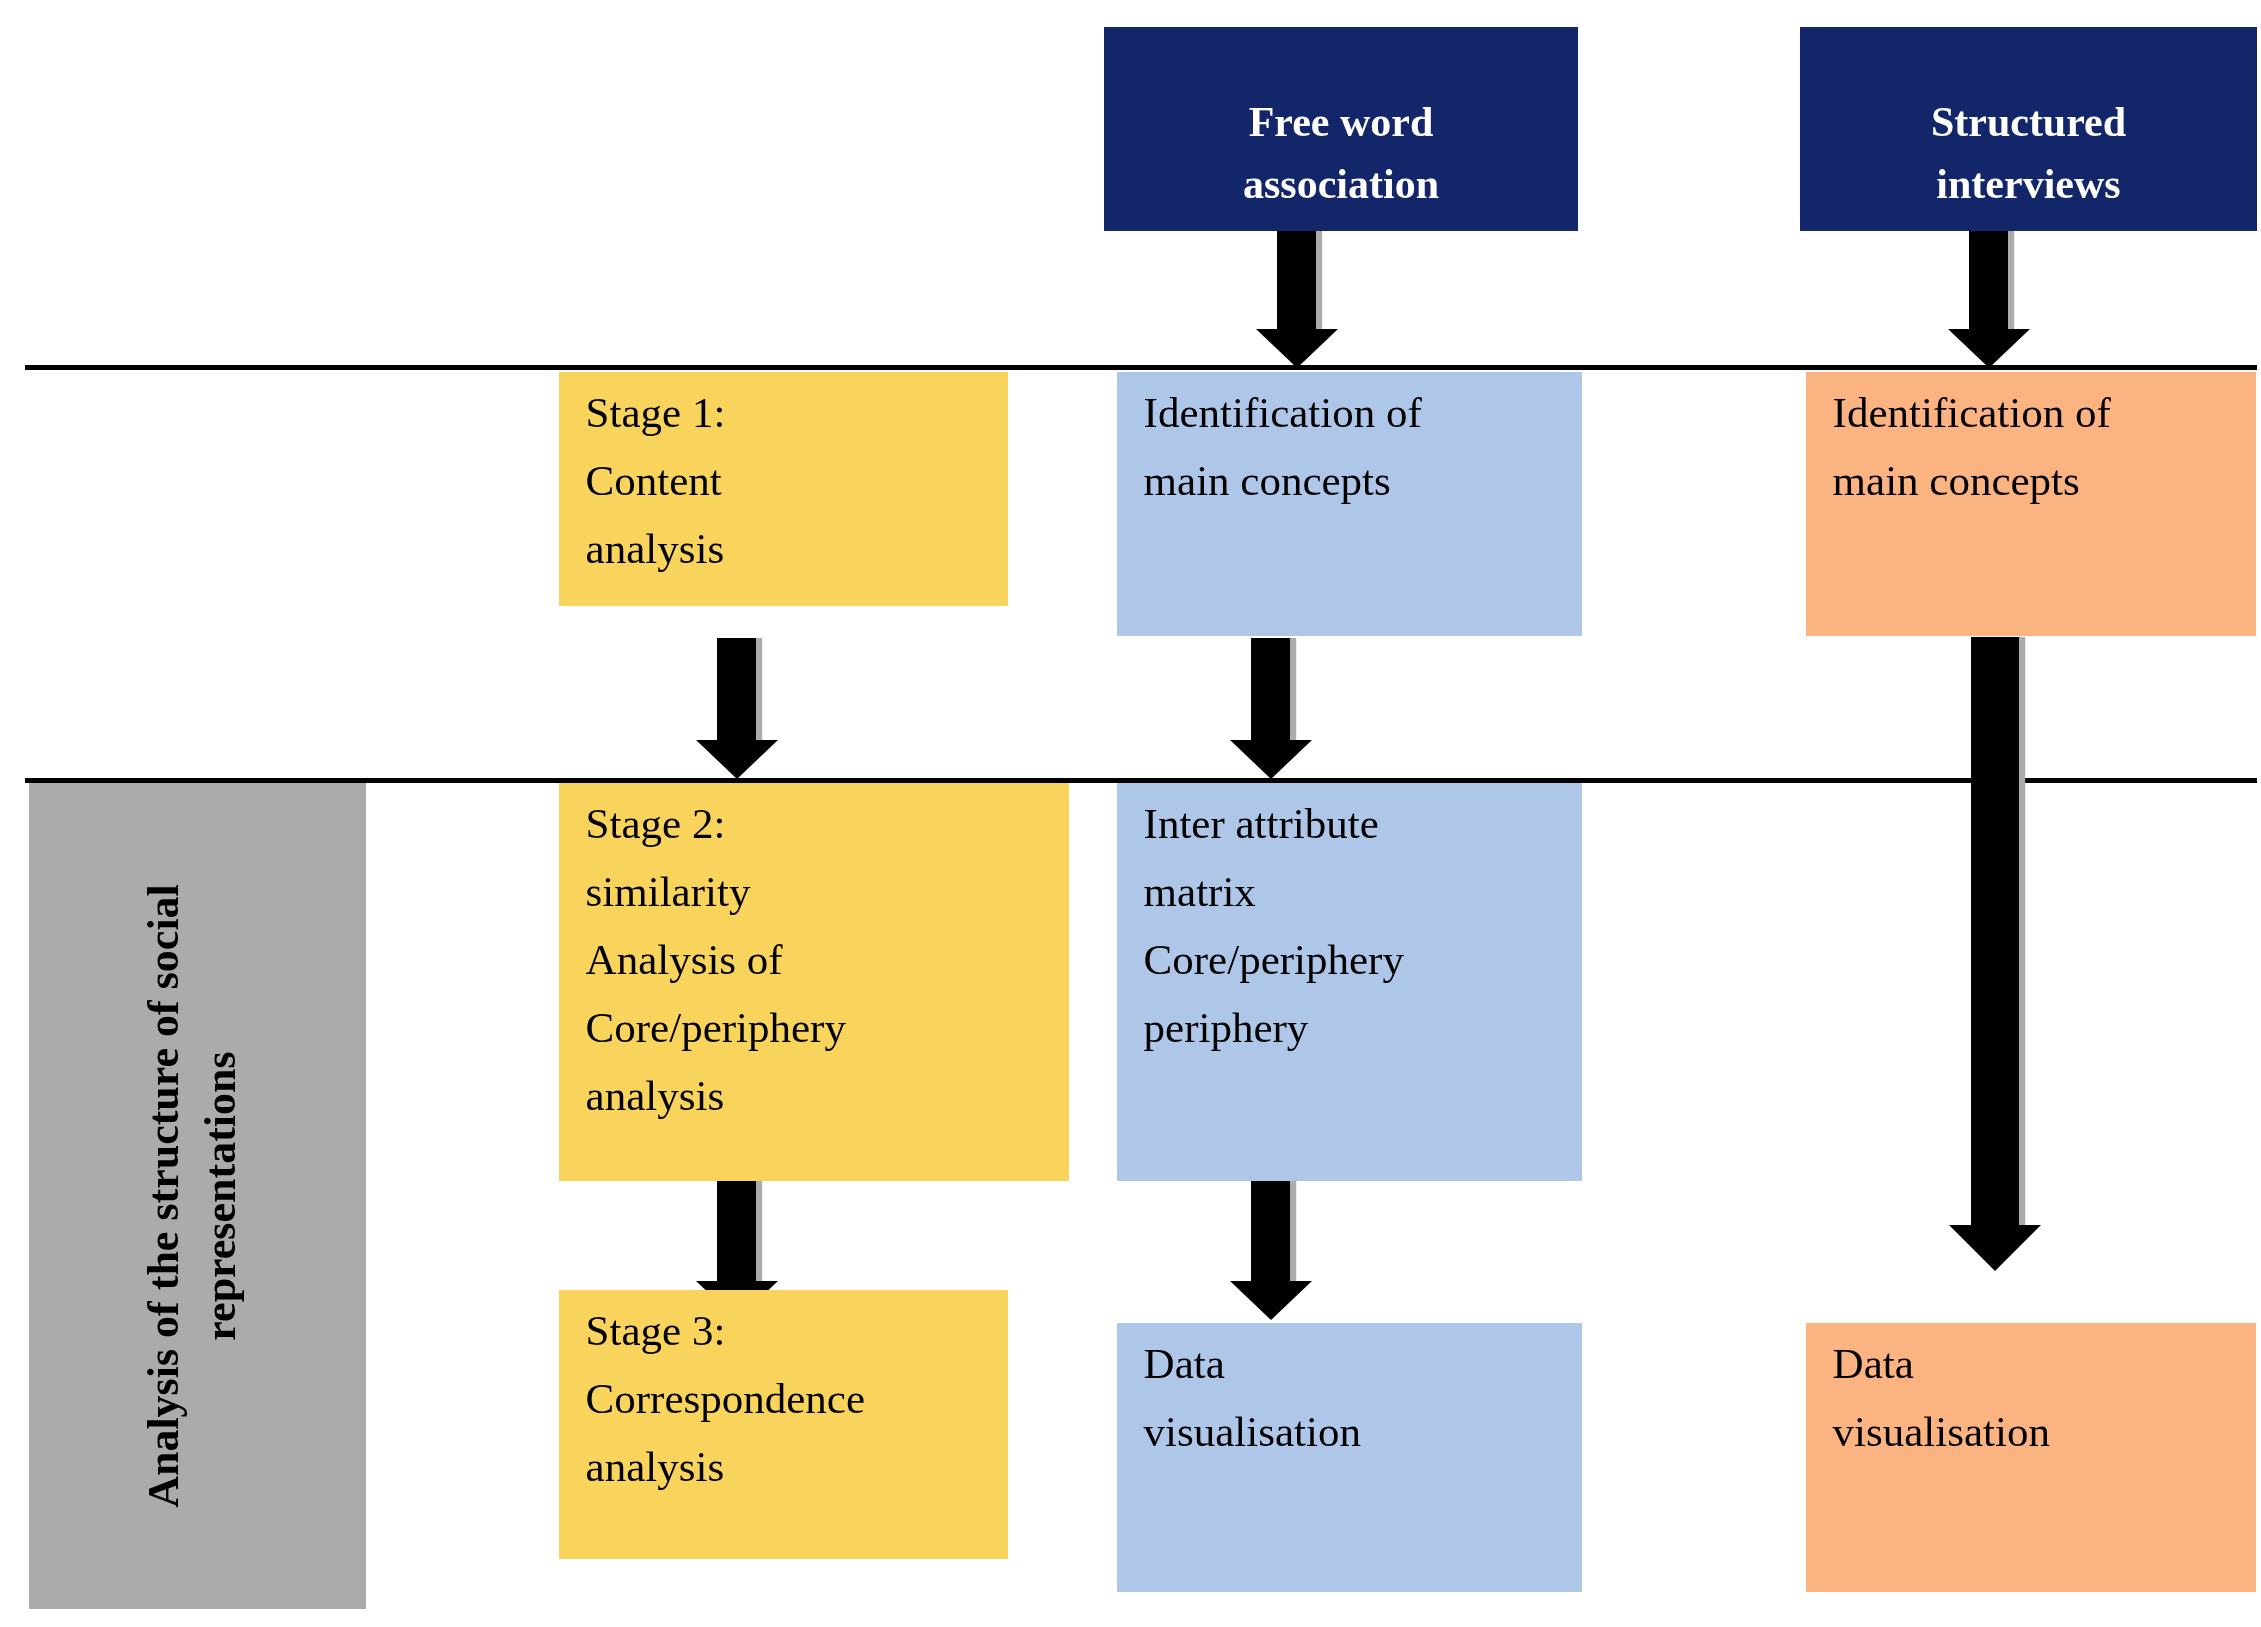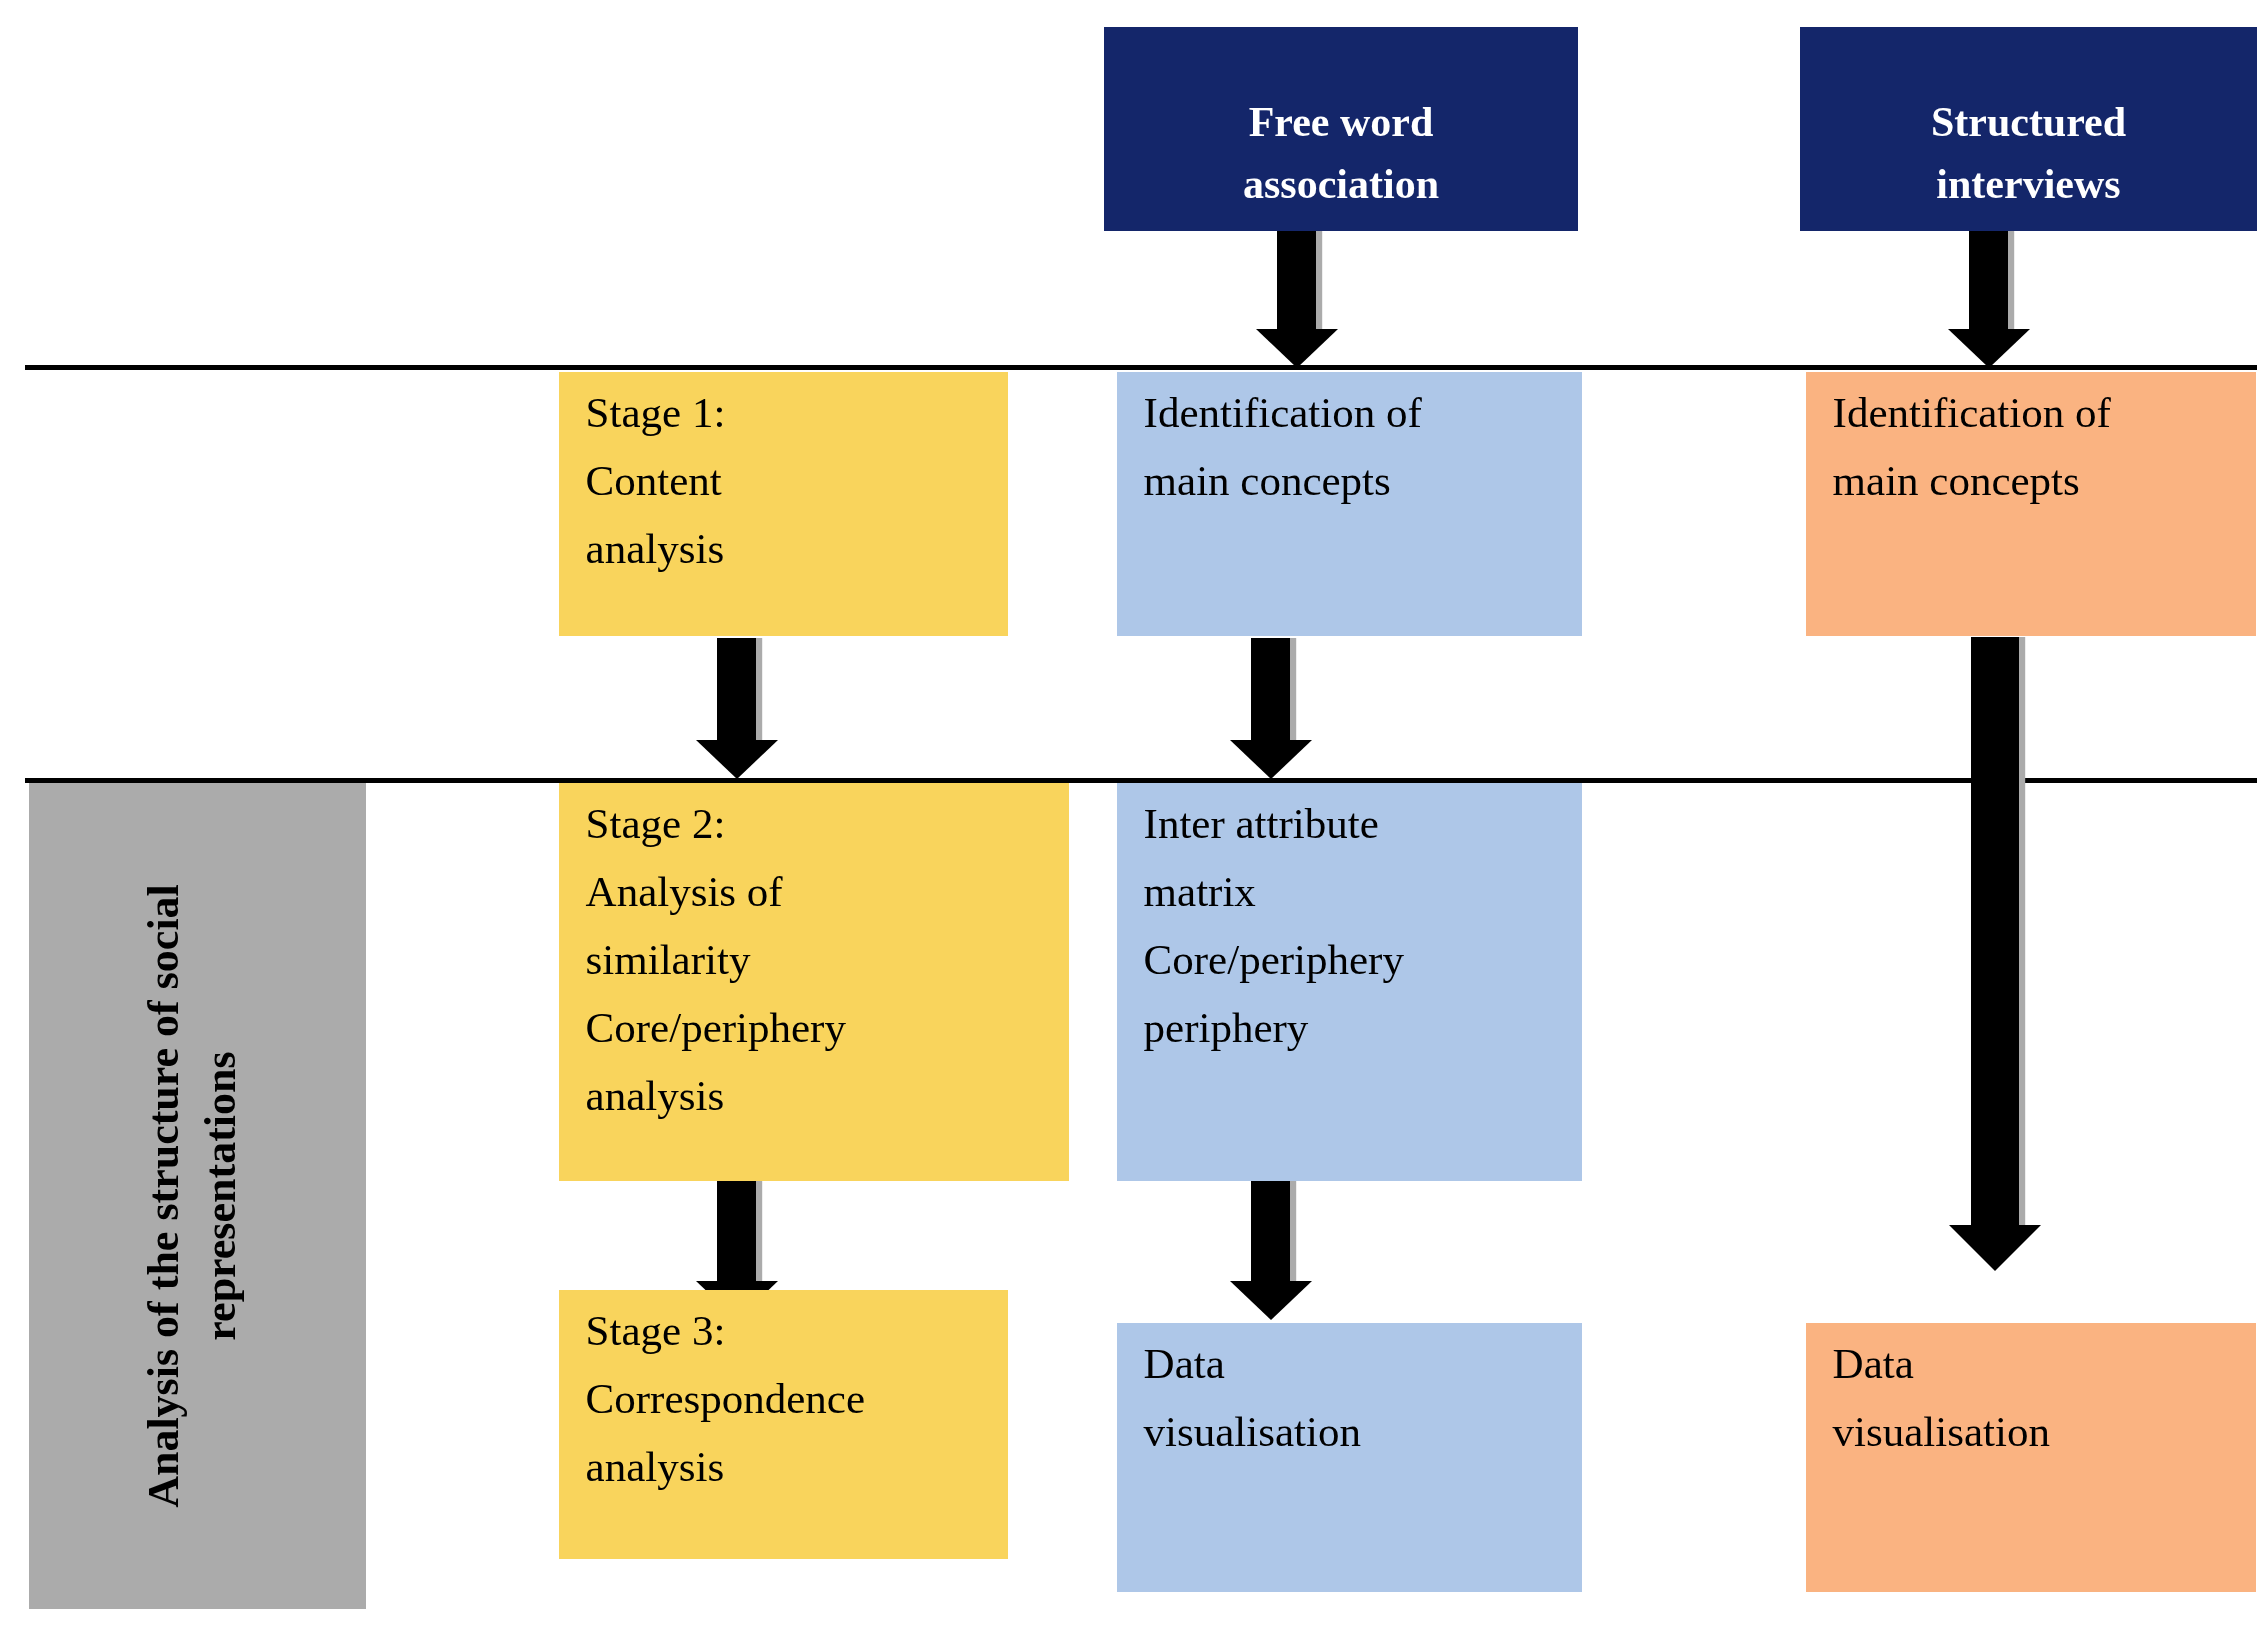--- a/index.html
+++ b/index.html
@@ -93,38 +93,38 @@
 
   <div class="box navy" style="left:1060px;top:26.6px;width:474px;height:204px">
     <span class="ln">Free word</span>
     <span class="ln">association</span>
   </div>
   <div class="box navy" style="left:1756px;top:26.6px;width:457px;height:204px">
     <span class="ln">Structured</span>
     <span class="ln">interviews</span>
   </div>
 
-  <div class="box yellow" style="left:515px;top:372px;width:449px;height:264px">
+  <div class="box yellow" style="left:515px;top:372px;width:449px;height:234px">
     <span class="ln">Stage 1:</span>
     <span class="ln">Content</span>
     <span class="ln">analysis</span>
   </div>
   <div class="box blue" style="left:1073px;top:372px;width:465px;height:264px">
     <span class="ln">Identification of</span>
     <span class="ln">main concepts</span>
   </div>
   <div class="box orange" style="left:1762px;top:372px;width:450px;height:264px">
     <span class="ln">Identification of</span>
     <span class="ln">main concepts</span>
   </div>
 
   <div class="box yellow" style="left:515px;top:783px;width:510px;height:398px">
     <span class="ln">Stage 2:</span>
+    <span class="ln">similarity</span>
     <span class="ln">Analysis of</span>
-    <span class="ln">similarity</span>
     <span class="ln">Core/periphery</span>
     <span class="ln">analysis</span>
   </div>
   <div class="box blue" style="left:1073px;top:783px;width:465px;height:398px">
     <span class="ln">Inter attribute</span>
     <span class="ln">matrix</span>
     <span class="ln">Core/periphery</span>
     <span class="ln">periphery</span>
   </div>
 

